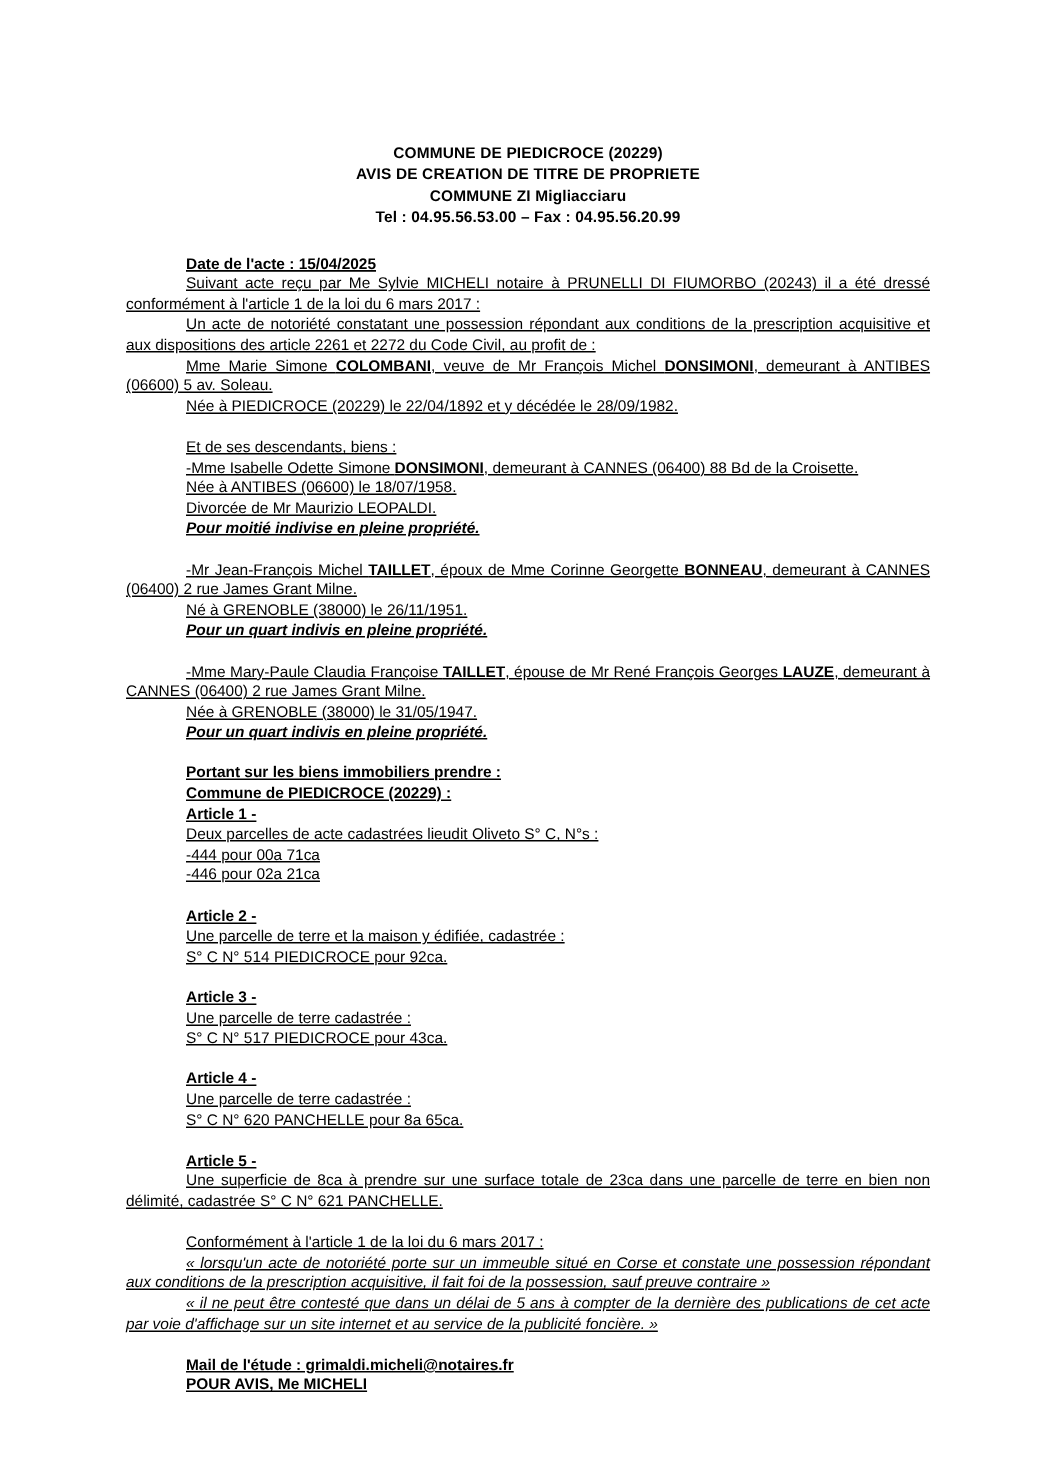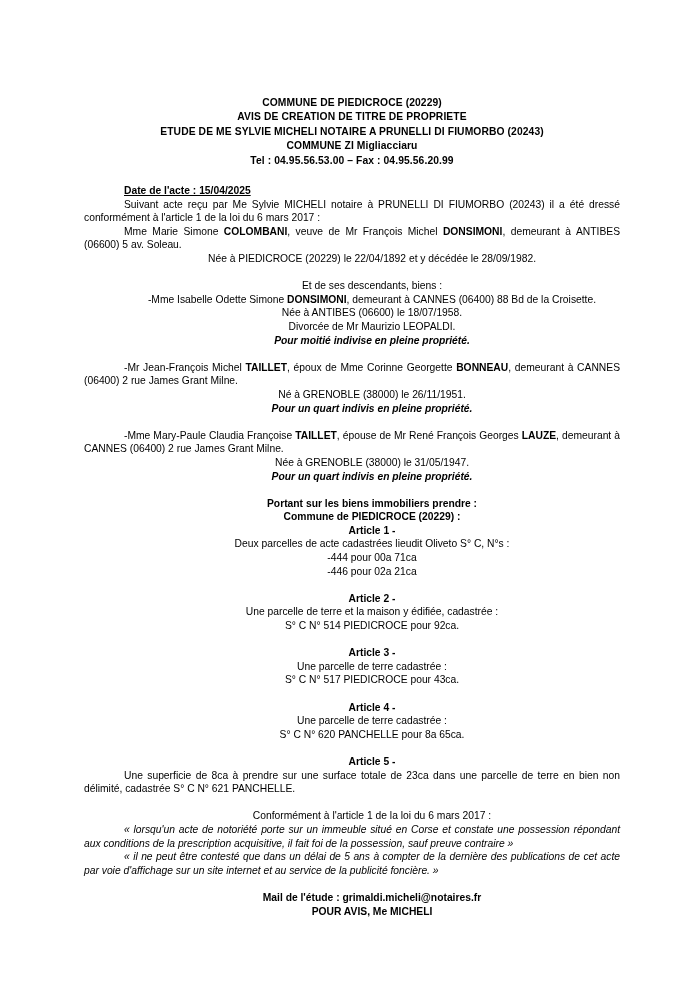--- a/index.html
+++ b/index.html
@@ -35,54 +35,55 @@
   
   .body-block {
     margin-top: 16px;
     font-size: 10.3px;
     line-height: 13.6px;
   }
   p {
     margin: 0;
     text-align: justify;
     text-justify: inter-word;
+    text-decoration: underline;
   }
   .ind   { text-indent: 40px; }
   .gap   { height: 13.6px; }
   .b  { font-weight: bold; }
   .bi { font-weight: bold; font-style: italic; }
   .u  { text-decoration: underline; }
   .blk {
     padding-left: 40px;
-    text-align: center;
+    text-align: left;
   }
   .quote {
     text-indent: 40px;
     font-style: italic;
   }
 </style>
 </head>
 <body>
 
 <div class="page">
 
   <div class="doc-header">
     <div>COMMUNE DE PIEDICROCE (20229)</div>
     <div>AVIS DE CREATION DE TITRE DE PROPRIETE</div>
-    <div>ETUDE DE ME SYLVIE MICHELI NOTAIRE A PRUNELLI DI FIUMORBO (20243)</div>
     <div>COMMUNE ZI Migliacciaru</div>
     <div>Tel : 04.95.56.53.00 – Fax : 04.95.56.20.99</div>
   </div>
 
   <div class="body-block">
 
     <p class="ind"><span class="b u">Date de l'acte : 15/04/2025</span></p>
 
     <p class="ind">Suivant acte reçu par Me Sylvie MICHELI notaire à PRUNELLI DI FIUMORBO (20243) il a été dressé conformément à l'article 1 de la loi du 6 mars 2017 :</p>
 
+    <p class="ind">Un acte de notoriété constatant une possession répondant aux conditions de la prescription acquisitive et aux dispositions des article 2261 et 2272 du Code Civil, au profit de :</p>
 
     <p class="ind"><span>Mme Marie Simone </span><span class="b">COLOMBANI</span><span>, veuve de Mr François Michel </span><span class="b">DONSIMONI</span><span>, demeurant à ANTIBES (06600) 5 av. Soleau.</span></p>
 
     <p class="blk">Née à PIEDICROCE (20229) le 22/04/1892 et y décédée le 28/09/1982.</p>
 
     <div class="gap"></div>
 
     <p class="blk">Et de ses descendants, biens :</p>
 
     <p class="blk"><span>-Mme Isabelle Odette Simone </span><span class="b">DONSIMONI</span><span>, demeurant à CANNES (06400) 88 Bd de la Croisette.</span></p>

